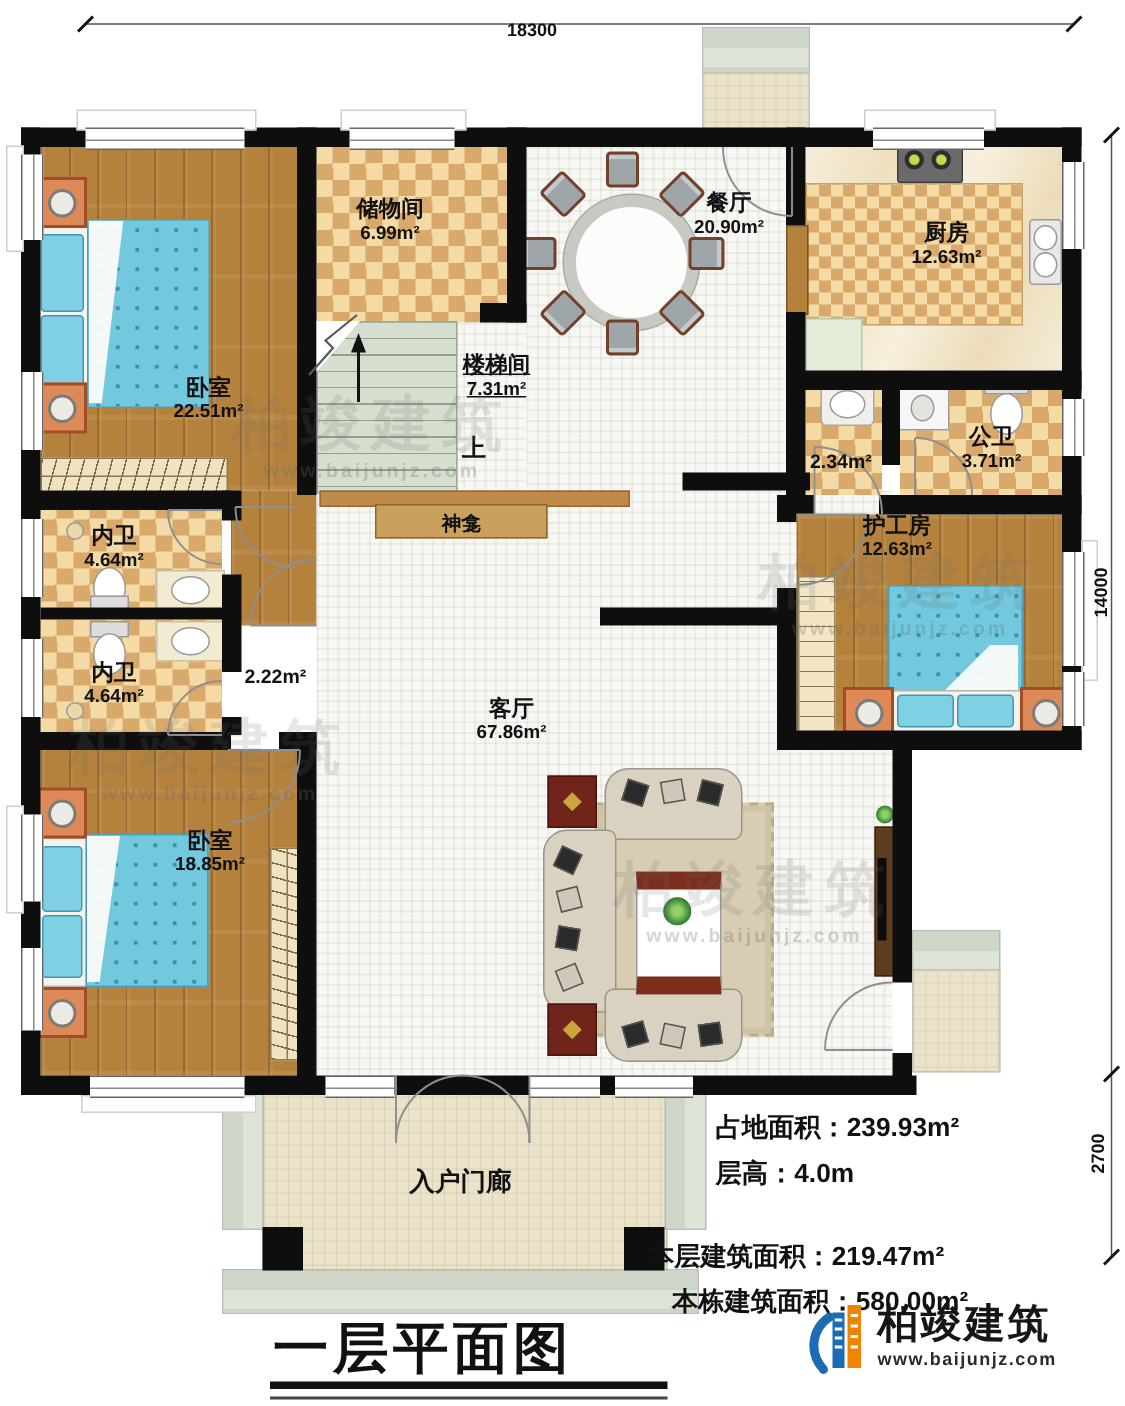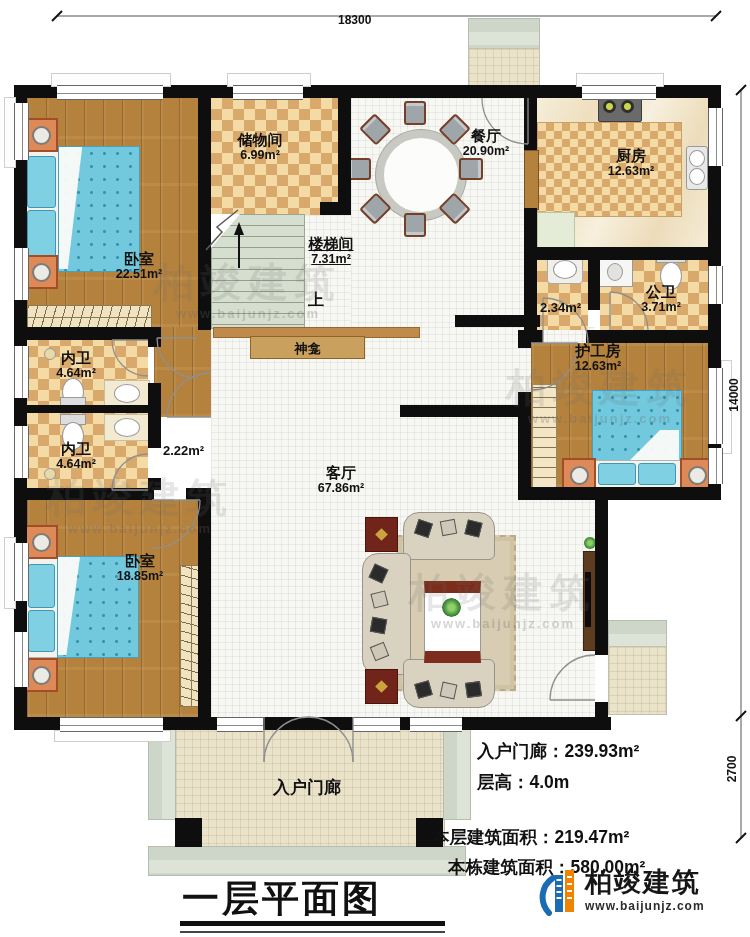--- a/index.html
+++ b/index.html
@@ -375,21 +375,21 @@
 <div class="wm" style="left:480px;top:360px;width:240px;">
   <div class="wm-t">柏竣建筑</div>
   <div class="wm-u">www.baijunjz.com</div>
 </div>
 <div class="wm" style="left:383px;top:565px;width:240px;">
   <div class="wm-t">柏竣建筑</div>
   <div class="wm-u">www.baijunjz.com</div>
 </div>
 
 <div class="info-row" style="left:477px;top:739px;">
-  <span>入户门廊：</span><span>239.93m²</span>
+  <span>占地面积：</span><span>239.93m²</span>
 </div>
 <div class="info-row" style="left:477px;top:770px;">
   <span>层高：</span><span>4.0m</span>
 </div>
 <div class="info-row" style="left:432px;top:825px;">
   <span>本层建筑面积：</span><span>219.47m²</span>
 </div>
 <div class="info-row" style="left:448px;top:855px;">
   <span>本栋建筑面积：</span><span>580.00m²</span>
 </div>

